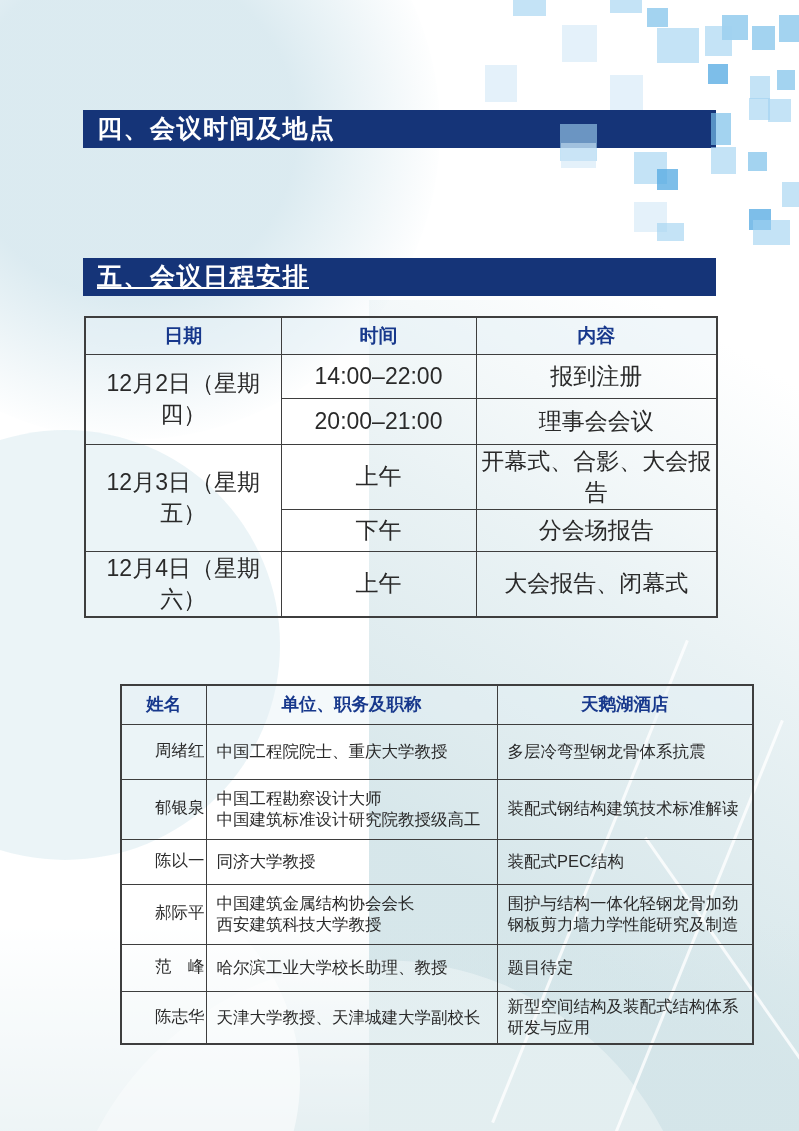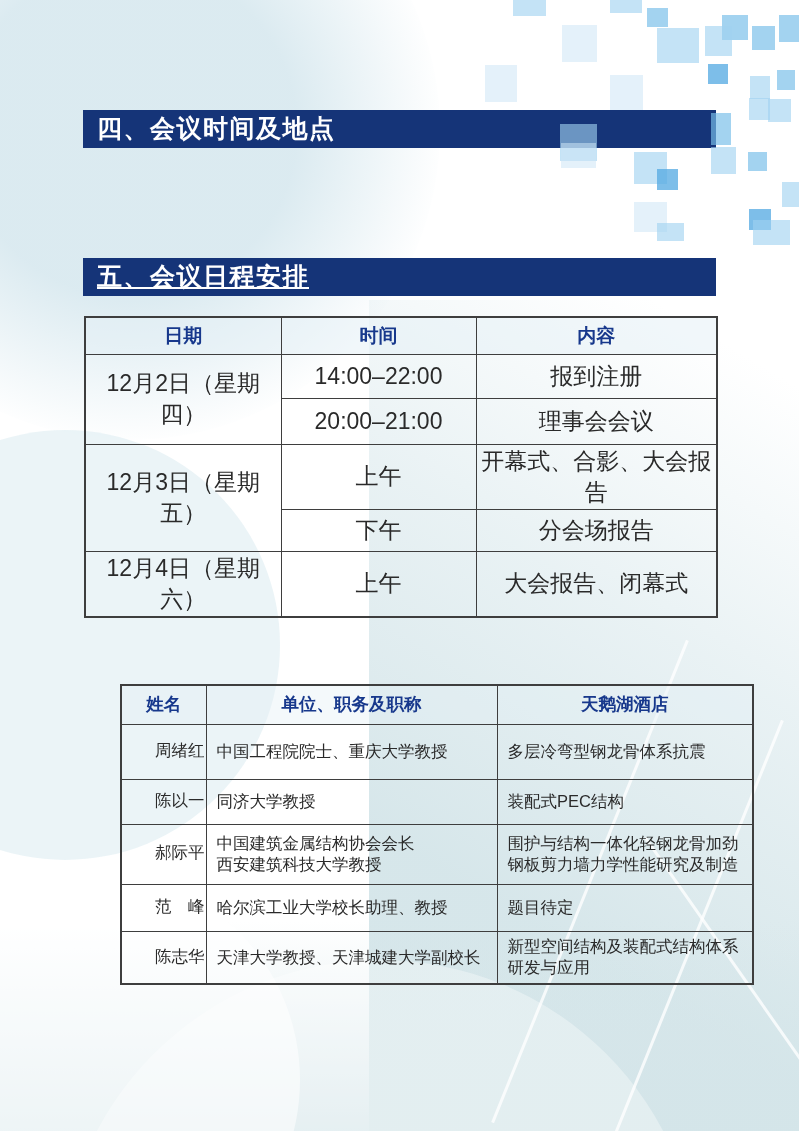--- a/index.html
+++ b/index.html
@@ -130,20 +130,26 @@
       <tbody>
           <tr class="h" style="height:39px">
         <td>姓名</td>
         <td>单位、职务及职称</td>
         <td>天鹅湖酒店</td>
       </tr>
       <tr style="height:55px">
         <td class="name">周绪红</td>
         <td class="aff">中国工程院院士、重庆大学教授</td>
         <td class="title">多层冷弯型钢龙骨体系抗震</td>
+      </tr>
+      <tr style="height:60px">
+        <td class="name">郁银泉</td>
+        <td class="aff">中国工程勘察设计大师
+中国建筑标准设计研究院教授级高工</td>
+        <td class="title">装配式钢结构建筑技术标准解读</td>
       </tr>
       <tr style="height:45px">
         <td class="name">陈以一</td>
         <td class="aff">同济大学教授</td>
         <td class="title">装配式PEC结构</td>
       </tr>
       <tr style="height:60px">
         <td class="name">郝际平</td>
         <td class="aff">中国建筑金属结构协会会长
 西安建筑科技大学教授</td>

